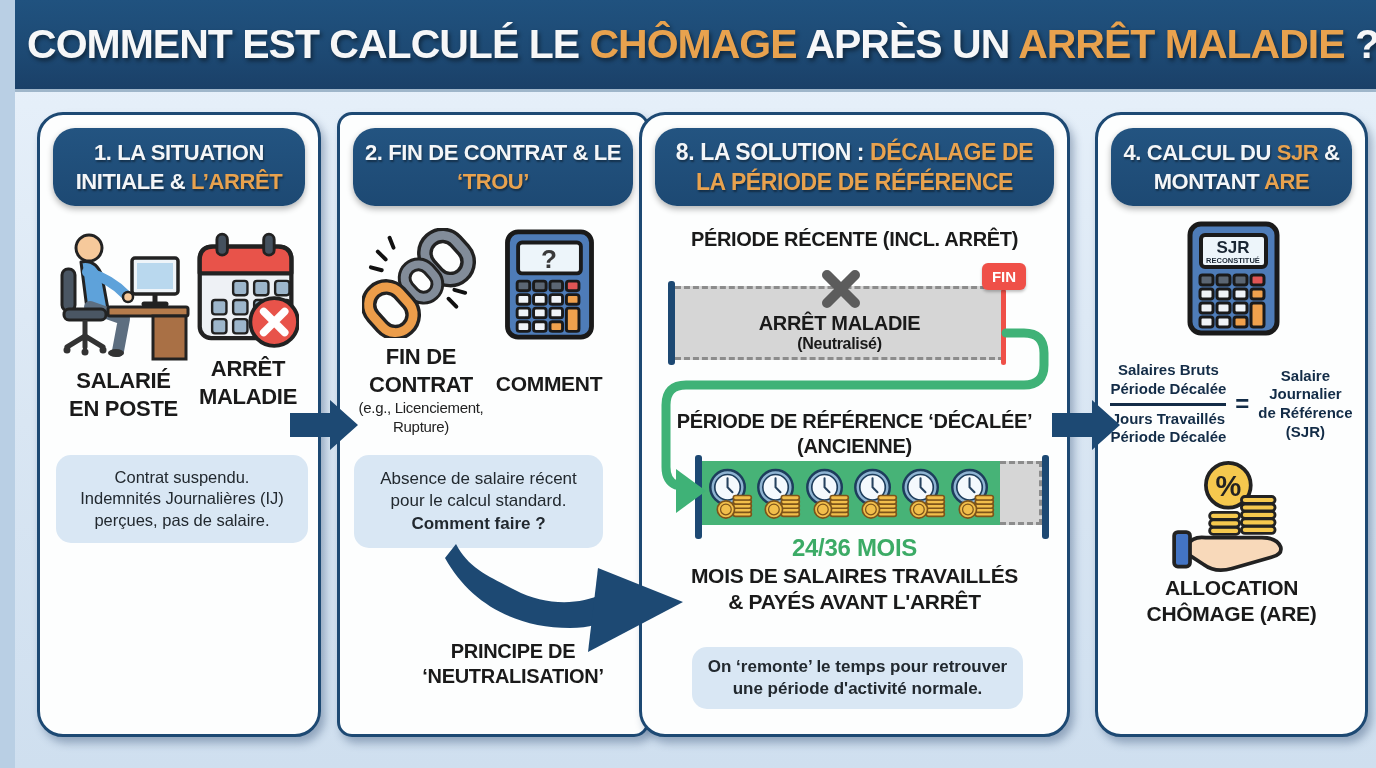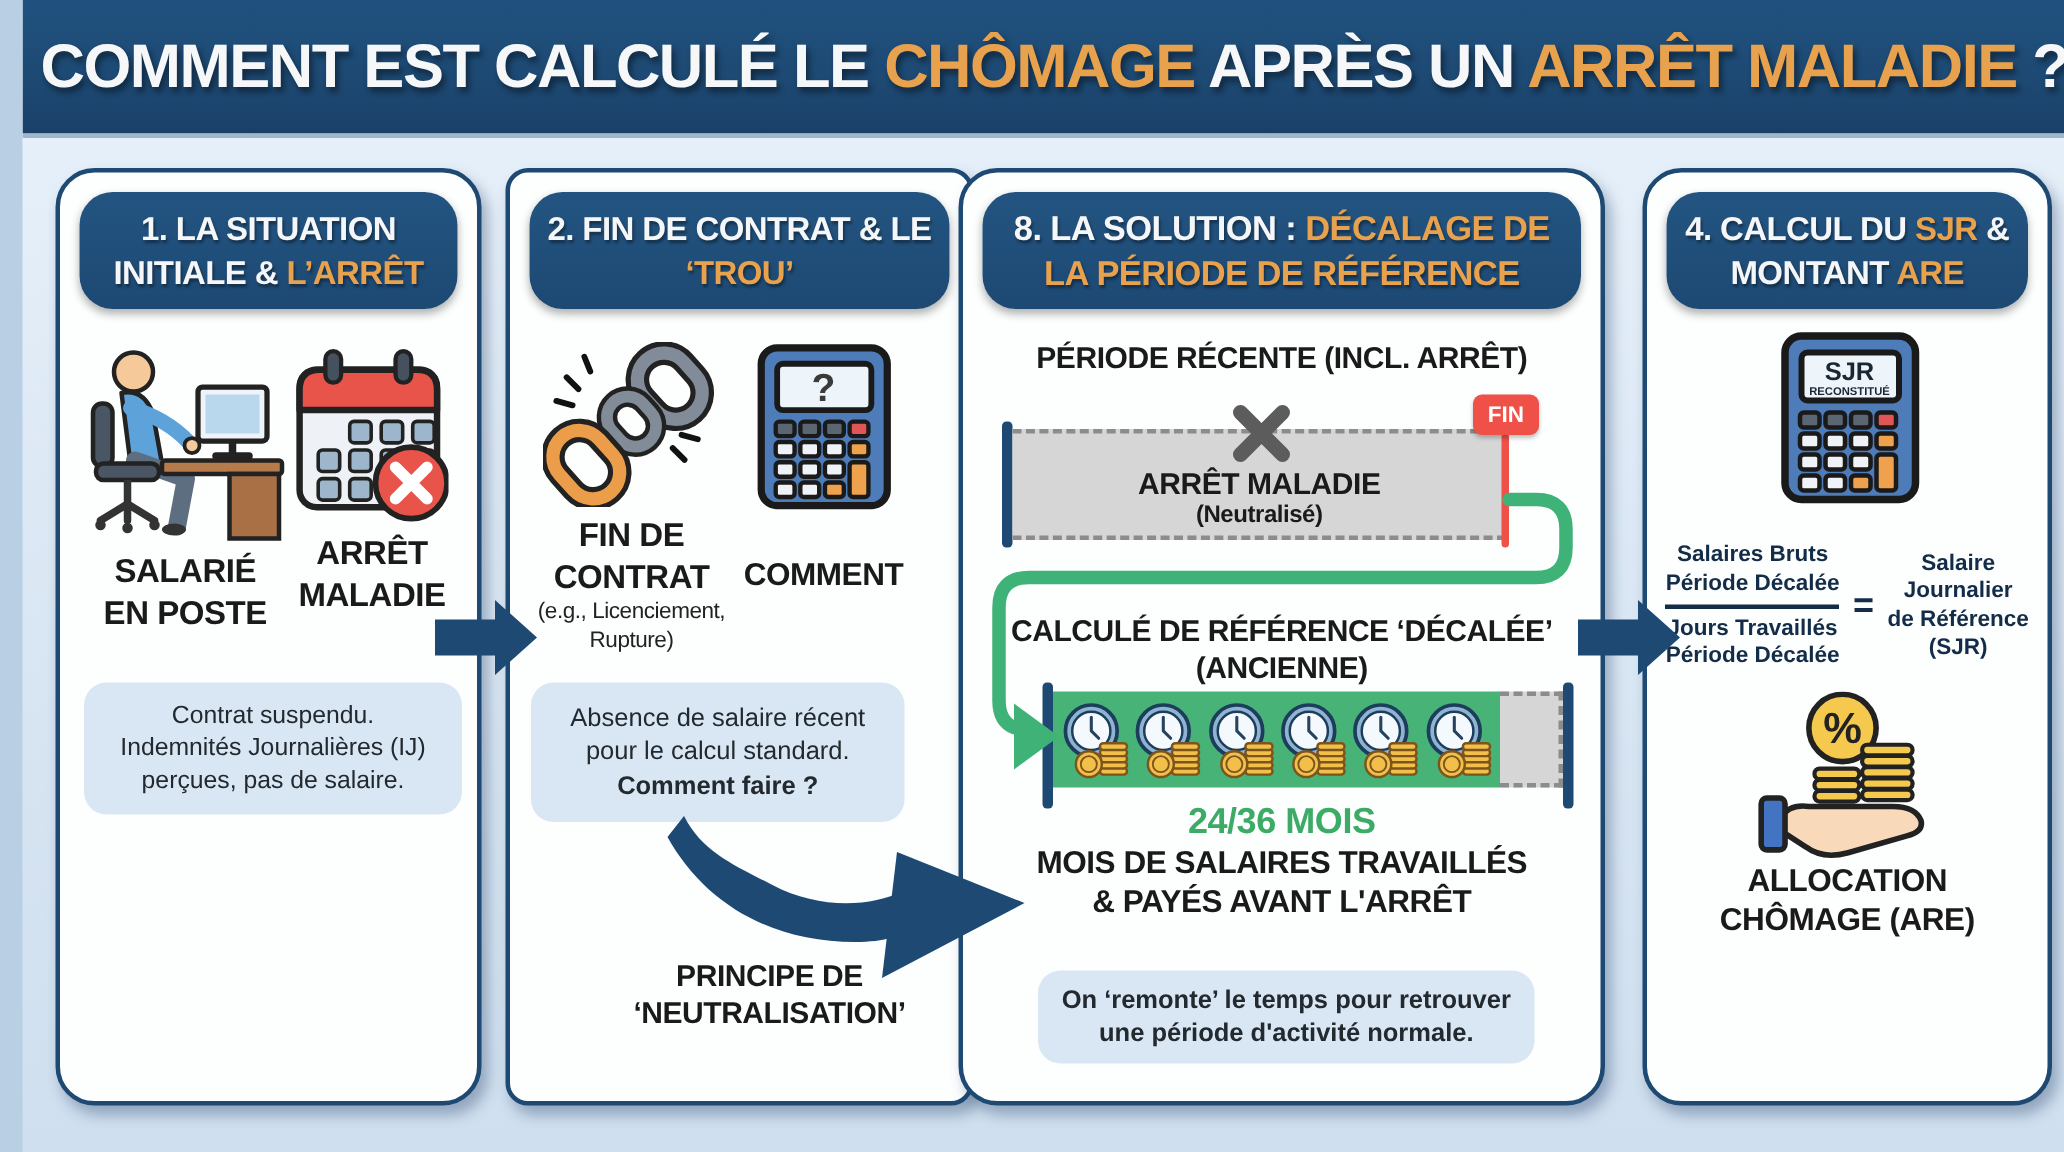--- a/index.html
+++ b/index.html
@@ -203,21 +203,21 @@
     <div class="cap" style="left:26px;top:166px;height:84px;"></div>
     <div class="gray-bar" style="left:33px;top:171px;width:329px;height:74px;"></div>
     <svg class="overlay" style="left:176px;top:151px" width="46" height="46" viewBox="0 0 46 46">
       <path d="M9,9 L37,37 M37,9 L9,37" stroke="#5c5c5c" stroke-width="10" stroke-linecap="round"></path>
     </svg>
     <div class="lbl" style="left:33px;top:196px;width:329px;font-size:20px;z-index:7;">ARRÊT MALADIE</div>
     <div class="lbl" style="left:33px;top:219px;width:329px;font-size:16px;z-index:7;">(Neutralisé)</div>
     <div class="fin-pole" style="left:359px;top:174px;height:76px;"></div>
     <div class="fin-flag" style="left:340px;top:148px;width:44px;height:27px;">FIN</div>
 
-    <div class="lbl pre" style="left:0;top:294px;width:100%;font-size:20px;">CALCULÉ DE RÉFÉRENCE ‘DÉCALÉE’
+    <div class="lbl pre" style="left:0;top:294px;width:100%;font-size:20px;">PÉRIODE DE RÉFÉRENCE ‘DÉCALÉE’
 (ANCIENNE)</div>
 
     <div class="cap" style="left:53px;top:340px;height:84px;"></div>
     <div class="cap" style="left:400px;top:340px;height:84px;"></div>
     <div class="gray-dash" style="left:358px;top:346px;width:42px;height:64px;"></div>
     <div class="green-bar" style="left:60px;top:346px;width:298px;height:64px;">
       <svg width="46" height="58" viewBox="0 0 56 64">
           <circle cx="25" cy="25" r="21" fill="#8fb4d2" stroke="#1d3d5c" stroke-width="3"></circle>
           <circle cx="25" cy="25" r="15.5" fill="#f4f9fd" stroke="#1d3d5c" stroke-width="2"></circle>
           <path d="M25,25 L25,14 M25,25 L31,31" stroke="#26425f" stroke-width="2.5" stroke-linecap="round"></path>

